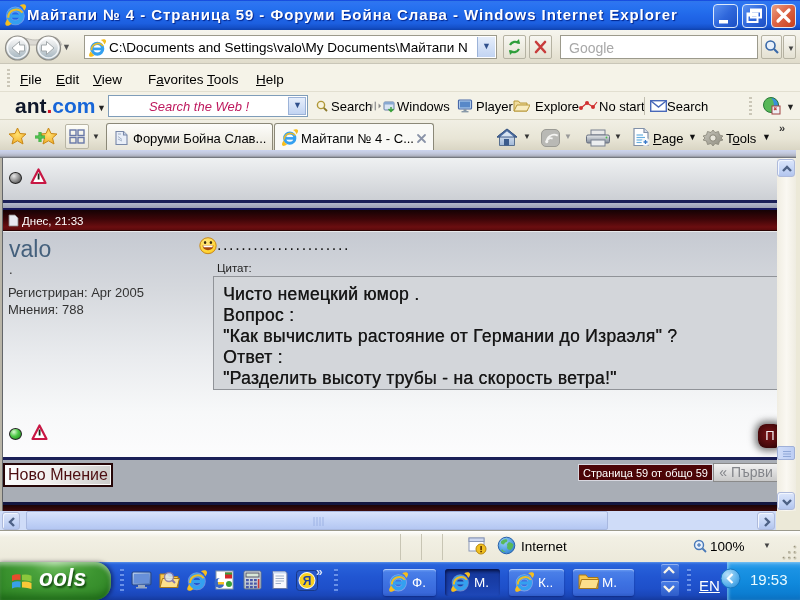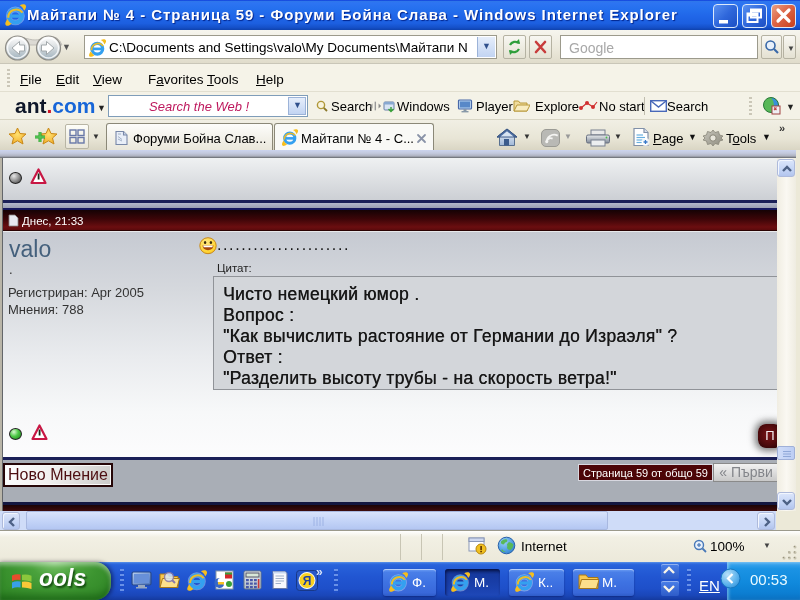--- a/index.html
+++ b/index.html
@@ -653,16 +653,16 @@
             <circle cx="10.5" cy="10.5" r="9.5" fill="url(#lbg)" stroke="#1878c0"></circle>
             <defs>
               <radialGradient id="lbg" cx="0.35" cy="0.3" r="0.9">
                 <stop offset="0" stop-color="#b8e0f8"></stop>
                 <stop offset="0.6" stop-color="#58b0ec"></stop>
                 <stop offset="1" stop-color="#2888d0"></stop>
               </radialGradient>
             </defs>
             <path d="M12.5 6 L8 10.5 L12.5 15" fill="none" stroke="#fff" stroke-width="2.2"></path>
           </svg></div>
-      <span id="traytime">00:53</span>
+      <span id="traytime">19:53</span>
     </div>
   </div>
 </div>
 
 </body></html>

